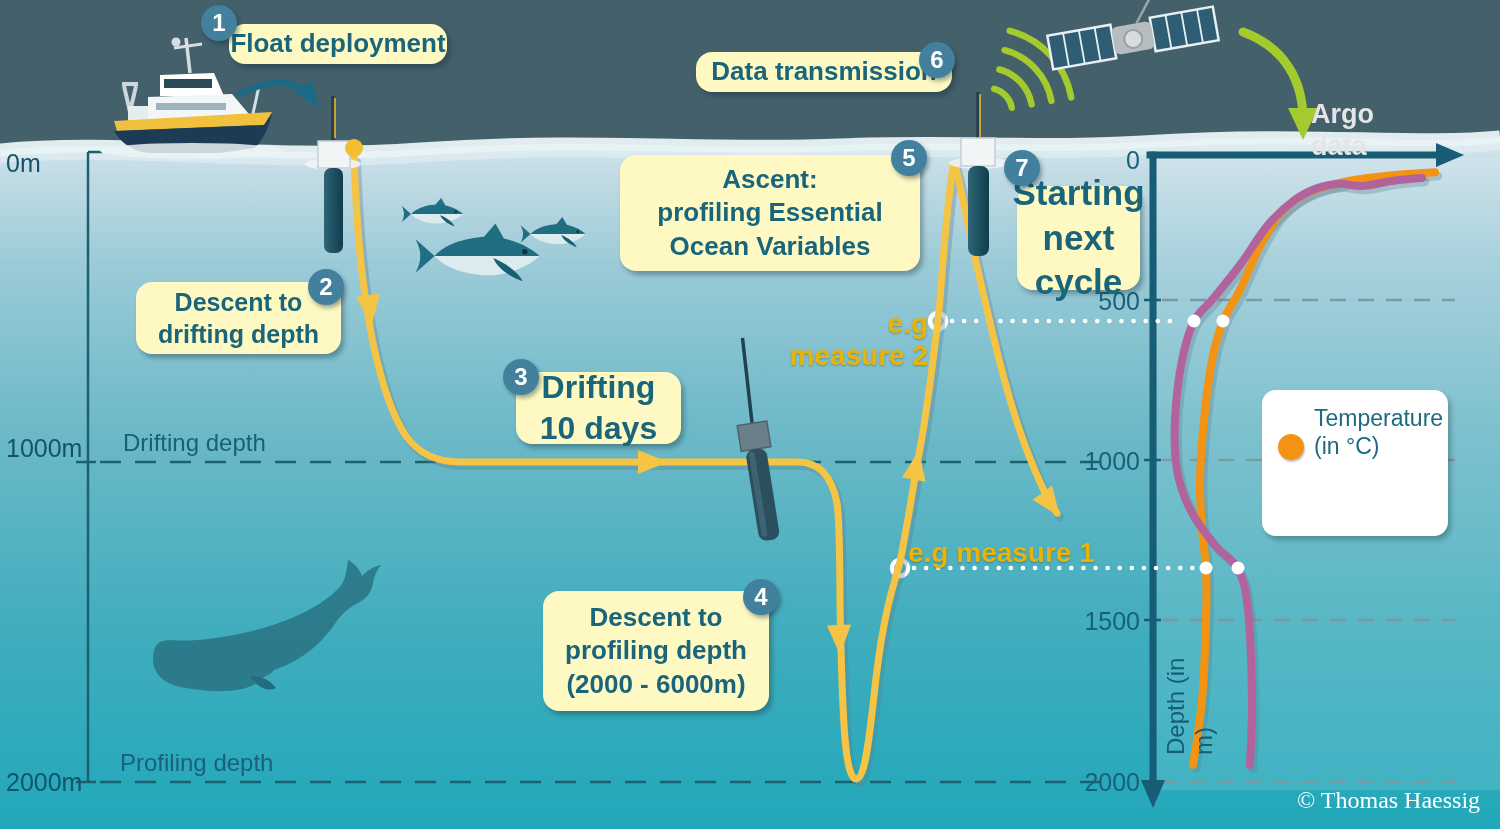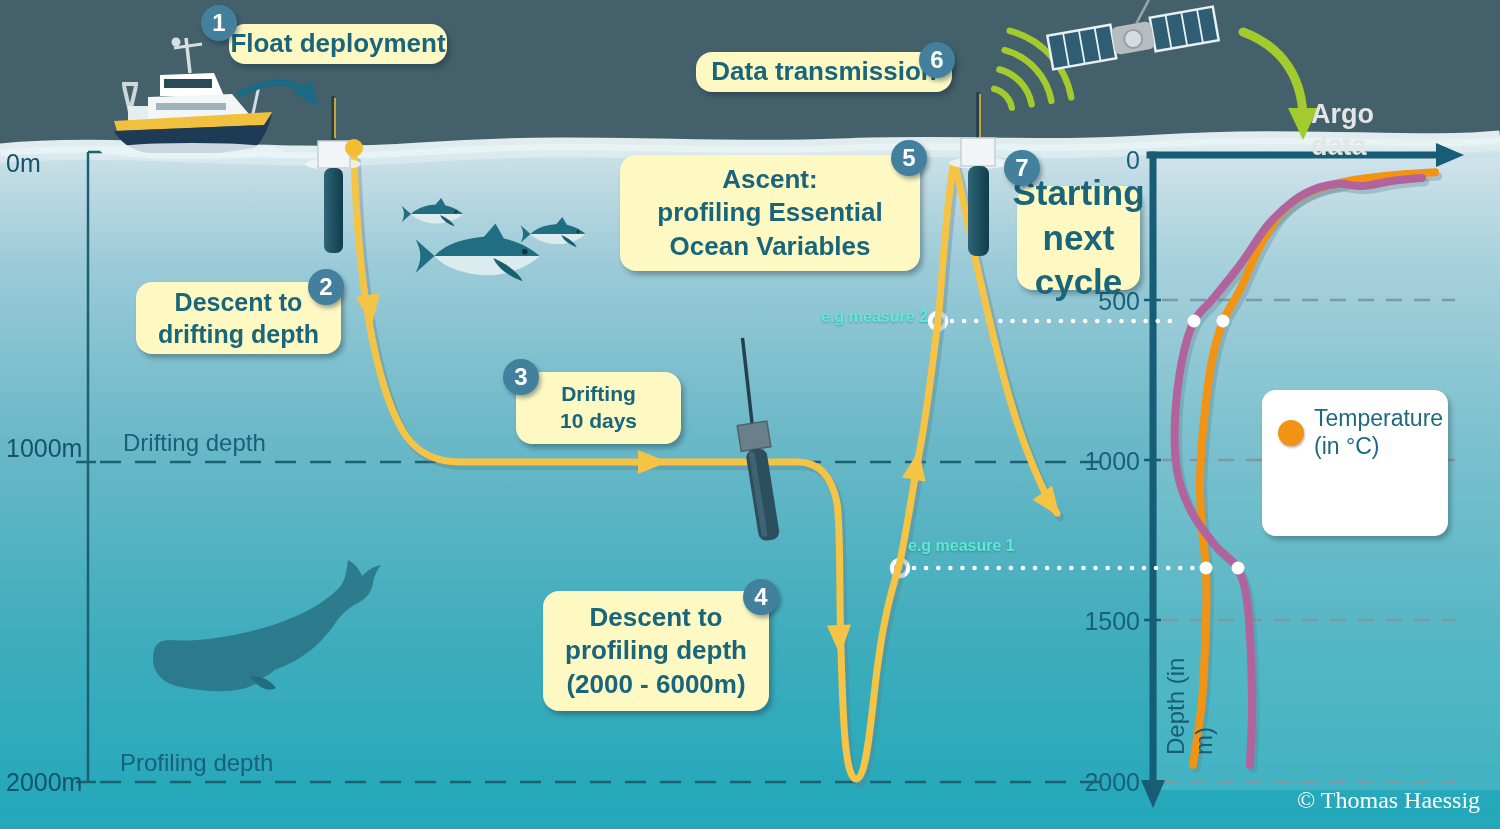--- a/index.html
+++ b/index.html
@@ -10,33 +10,33 @@
   .flowShadow{fill:none;stroke:#5d7f8c;stroke-width:8;stroke-linecap:round;opacity:.35;}
   .step-box{position:absolute;background:#fef9c3;border-radius:16px;color:#19657b;font-weight:bold;
             text-align:center;white-space:pre-line;box-shadow:3px 4px 5px rgba(20,40,50,.35);
             display:flex;align-items:center;justify-content:center;line-height:1.28;z-index:3;}
   .badge{position:absolute;width:36px;height:36px;border-radius:50%;background:#43809d;color:#fff;
          font-weight:bold;font-size:24px;display:flex;align-items:center;justify-content:center;
          box-shadow:2px 3px 4px rgba(20,40,50,.4);z-index:5;}
   .ytick{position:absolute;width:62px;text-align:right;color:#19617a;font-size:25px;left:1078px;z-index:2;}
   .depth-label{position:absolute;width:72px;left:6px;text-align:left;color:#14536b;font-size:25px;z-index:2;}
   .zone-label{position:absolute;color:#19617a;font-size:24px;z-index:2;}
-  .measure{position:absolute;color:#5eead4;font-weight:bold;font-size:16px;z-index:4;
+  .measure{position:absolute;color:#eab308;font-weight:bold;font-size:28px;z-index:4;
            text-shadow:0 1px 2px rgba(0,60,70,.35);}
   .argo{position:absolute;left:1311px;top:50px;width:95px;color:#e5e5e5;font-weight:bold;
         font-size:27px;line-height:1.2;z-index:4;margin-top:48px;}
   .credit{position:absolute;left:1297px;top:787px;color:#fff;font-family:"Liberation Serif",serif;
           font-size:24px;z-index:4;}
   .ylabel{position:absolute;left:1162px;top:755px;transform:rotate(-90deg);transform-origin:0 0;
           color:#175d75;font-size:24px;font-weight:500;width:132px;z-index:3;}
   .legend{position:absolute;left:1262px;top:390px;width:186px;height:146px;background:#fff;
           border-radius:14px;box-shadow:3px 4px 5px rgba(20,40,50,.3);
           padding:14px 0 0 16px;box-sizing:border-box;z-index:4;}
   .legend-item{display:flex;gap:10px;margin-bottom:7px;color:#1b6a80;font-size:23px;line-height:1.22;
-               white-space:pre-line;align-items:center;}
+               white-space:pre-line;align-items:flex-end;}
   .dot{width:26px;height:26px;border-radius:50%;margin-top:2px;flex:none;box-shadow:1px 2px 2px rgba(0,0,0,.25);}
 </style>
 </head>
 <body>
 
 <div class="stage">
 
 <svg class="base" width="1500" height="829" viewBox="0 0 1500 829">
   <defs>
     <linearGradient id="waterGrad" x1="0" y1="0" x2="0" y2="1">
@@ -206,21 +206,21 @@
   </g>
 </svg>
 
 <div class="step-box" style="left:229px;top:24px;width:218px;height:40px;font-size:26px;">Float deployment</div>
 <div class="badge" style="left:201px;top:5px;">1</div>
 
 <div class="step-box" style="left:136px;top:282px;width:205px;height:72px;font-size:25px;">Descent to
 drifting depth</div>
 <div class="badge" style="left:308px;top:269px;">2</div>
 
-<div class="step-box" style="left:516px;top:372px;width:165px;height:72px;font-size:21px;">Drifting
+<div class="step-box" style="left:516px;top:372px;width:165px;height:72px;font-size:32px;">Drifting
 10 days</div>
 <div class="badge" style="left:503px;top:359px;">3</div>
 
 <div class="step-box" style="left:543px;top:591px;width:226px;height:120px;font-size:26px;">Descent to
 profiling depth
 (2000 - 6000m)</div>
 <div class="badge" style="left:743px;top:579px;">4</div>
 
 <div class="step-box" style="left:620px;top:155px;width:300px;height:116px;font-size:26px;">Ascent:
 profiling Essential

